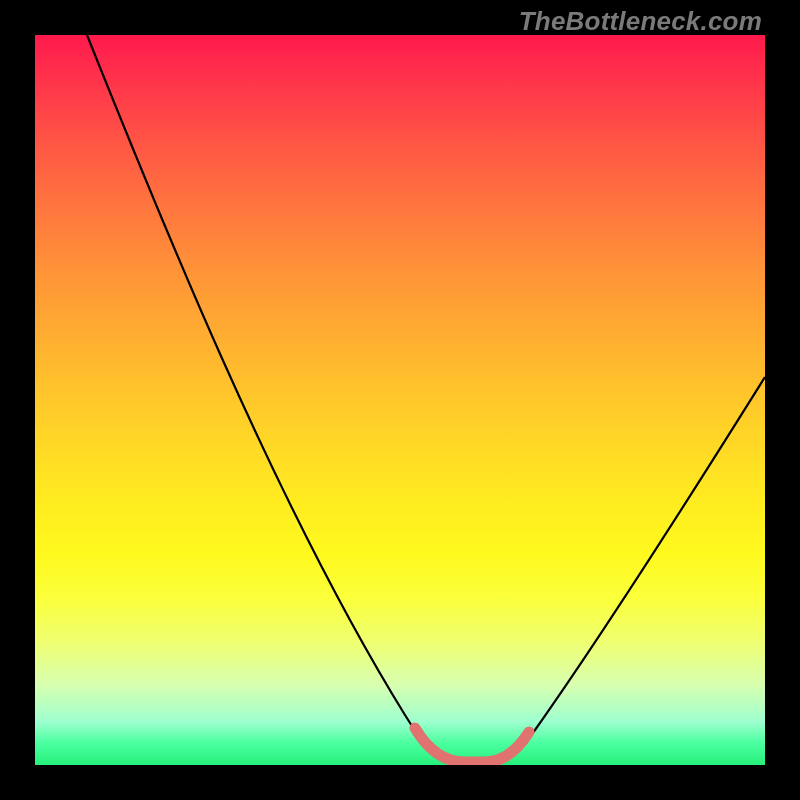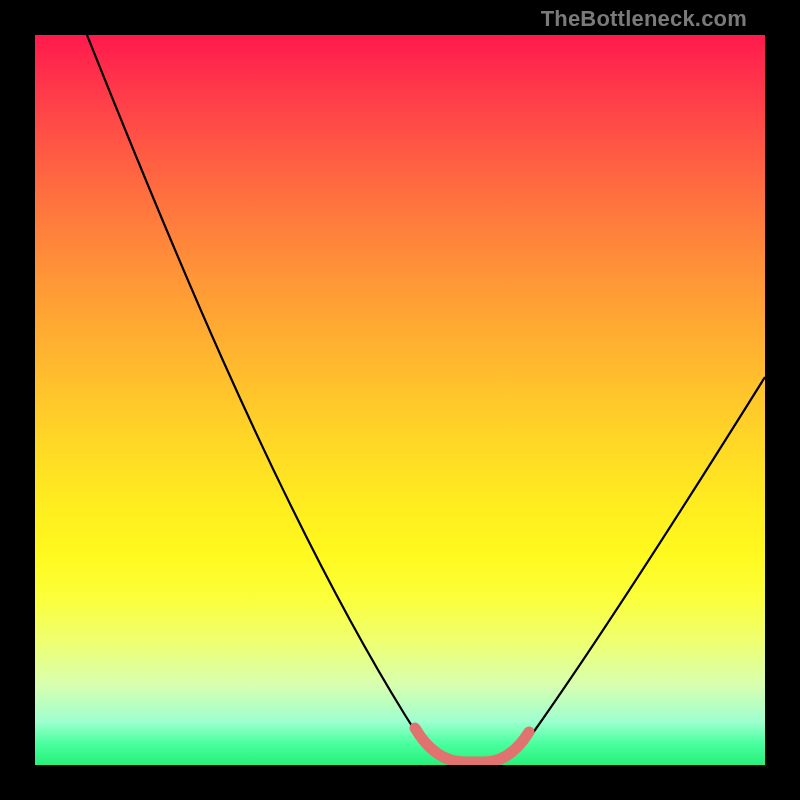--- a/index.html
+++ b/index.html
@@ -39,26 +39,27 @@
       #efff70 83%,
       #d8ffb0 89%,
       #9fffcf 94%,
       #4bffa0 97%,
       #26f07a 100%);
     overflow: hidden;
   }
   .watermark {
     position: absolute;
     top: 6px;
-    right: 53px;
+    right: 38px;
     font-family: Arial, Helvetica, sans-serif;
-    font-size: 22px;
+    font-size: 26px;
     font-weight: 600;
     color: #7a7a7a;
     letter-spacing: 0.2px;
+    font-style: italic;
   }
   .curve {
     position: absolute;
     top: 0;
     left: 0;
   }
   .trough {
     stroke: #e0736f;
     stroke-width: 11;
     stroke-linecap: round;

